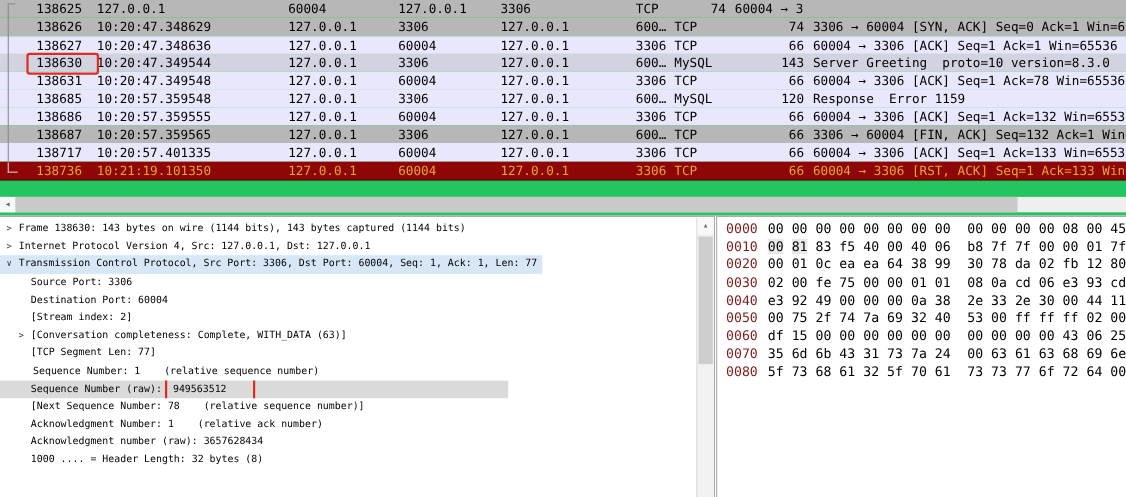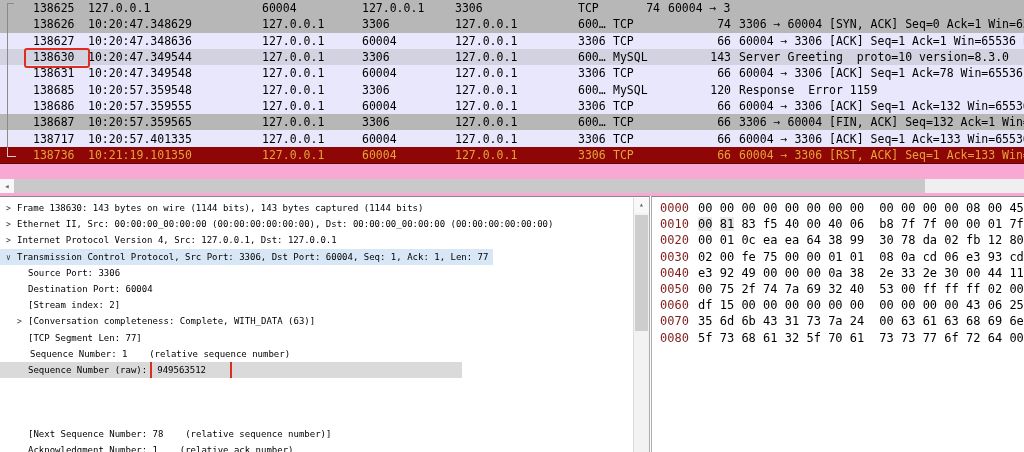--- a/index.html
+++ b/index.html
@@ -1,21 +1,21 @@
 <!DOCTYPE html>
 <html><head>
 <meta charset="utf-8">
 <style>
   html,body{margin:0;padding:0}
   body{
     width:1024px;height:452px;position:relative;overflow:hidden;
     background:#fff;font-family:"DejaVu Sans Mono",monospace;color:#000;
   }
   
-  .plist{position:absolute;top:0;left:0;width:1024px;height:196px;background:#f9a8d4;}
+  .plist{position:absolute;top:0;left:0;width:1024px;height:196px;background:#22c55e;}
   .prow{
     position:relative;display:grid;
     grid-template-columns:33px 55px 174px 100px 93px 123px 35px 47px 71px 1fr;
     height:16.3px;align-items:center;font-size:11.5px;white-space:pre;overflow:hidden;
   }
   .prow>div{overflow:hidden}
   .c-len{text-align:right}
   .c-info{padding-left:8px}
   .row-gray{background:#b7b7b7}
   .row-lavender{background:#e8e7fb}
@@ -89,32 +89,32 @@
   <div class="hscroll">
     <div class="hbtn">◂</div>
     <div class="hthumb"></div>
   </div>
 <div class="pbox"></div>
   </div>
 
 <div class="detail">
   <div>
       <div class="dline" style="padding-left: 6px;"><span class="arr" style="width: 11px;">&gt;</span><span>Frame 138630: 143 bytes on wire (1144 bits), 143 bytes captured (1144 bits)</span></div>
-      <div class="dline" style="padding-left: 6px;"><span class="arr" style="width: 11px;">&gt;</span><span>Ethernet II, Src: 00:00:00_00:00:00 (00:00:00:00:00:00), Dst: 00:00:00_00:00:00 (00:00:00:00:00:00)</span></div>
       <div class="dline" style="padding-left: 6px;"><span class="arr" style="width: 11px;">&gt;</span><span>Internet Protocol Version 4, Src: 127.0.0.1, Dst: 127.0.0.1</span></div>
       <div class="dline hl-blue" style="padding-left: 6px;"><span class="arr" style="width: 11px;">∨</span><span>Transmission Control Protocol, Src Port: 3306, Dst Port: 60004, Seq: 1, Ack: 1, Len: 77</span></div>
       <div class="dline" style="padding-left: 17px;"><span class="arr" style="width: 11px;"></span><span>Source Port: 3306</span></div>
       <div class="dline" style="padding-left: 17px;"><span class="arr" style="width: 11px;"></span><span>Destination Port: 60004</span></div>
       <div class="dline" style="padding-left: 17px;"><span class="arr" style="width: 11px;"></span><span>[Stream index: 2]</span></div>
       <div class="dline" style="padding-left: 17px;"><span class="arr" style="width: 11px;">&gt;</span><span>[Conversation completeness: Complete, WITH_DATA (63)]</span></div>
       <div class="dline" style="padding-left: 17px;"><span class="arr" style="width: 11px;"></span><span>[TCP Segment Len: 77]</span></div>
       <div class="dline" style="padding-left: 19px;"><span class="arr" style="width: 11px;"></span><span>Sequence Number: 1    (relative sequence number)</span></div>
       <div class="dline hl-gray" style="padding-left: 17px;"><span class="arr" style="width: 11px;"></span><span>Sequence Number (raw):</span><span class="annot">949563512</span></div>
-      <div class="dline" style="padding-left: 17px; margin-top: 48px;"><span class="arr" style="width: 11px;"></span><span>[Next Sequence Number: 78    (relative sequence number)]</span></div>
+      <div class="dline" style="padding-left: 17px;"><span class="arr" style="width: 11px;"></span><span>[Next Sequence Number: 78    (relative sequence number)]</span></div>
       <div class="dline" style="padding-left: 17px;"><span class="arr" style="width: 11px;"></span><span>Acknowledgment Number: 1    (relative ack number)</span></div>
+      <div class="dline" style="padding-left: 17px;"><span class="arr" style="width: 11px;"></span><span>Acknowledgment number (raw): 3657628434</span></div>
       <div class="dline" style="padding-left: 17px;"><span class="arr" style="width: 11px;"></span><span>1000 .... = Header Length: 32 bytes (8)</span></div>
     </div>
   <div class="dscroll">
     <div class="up">▴</div>
     <div class="thumb"></div>
   </div>
 </div>
 
 <div class="hexpane">
   <div>

